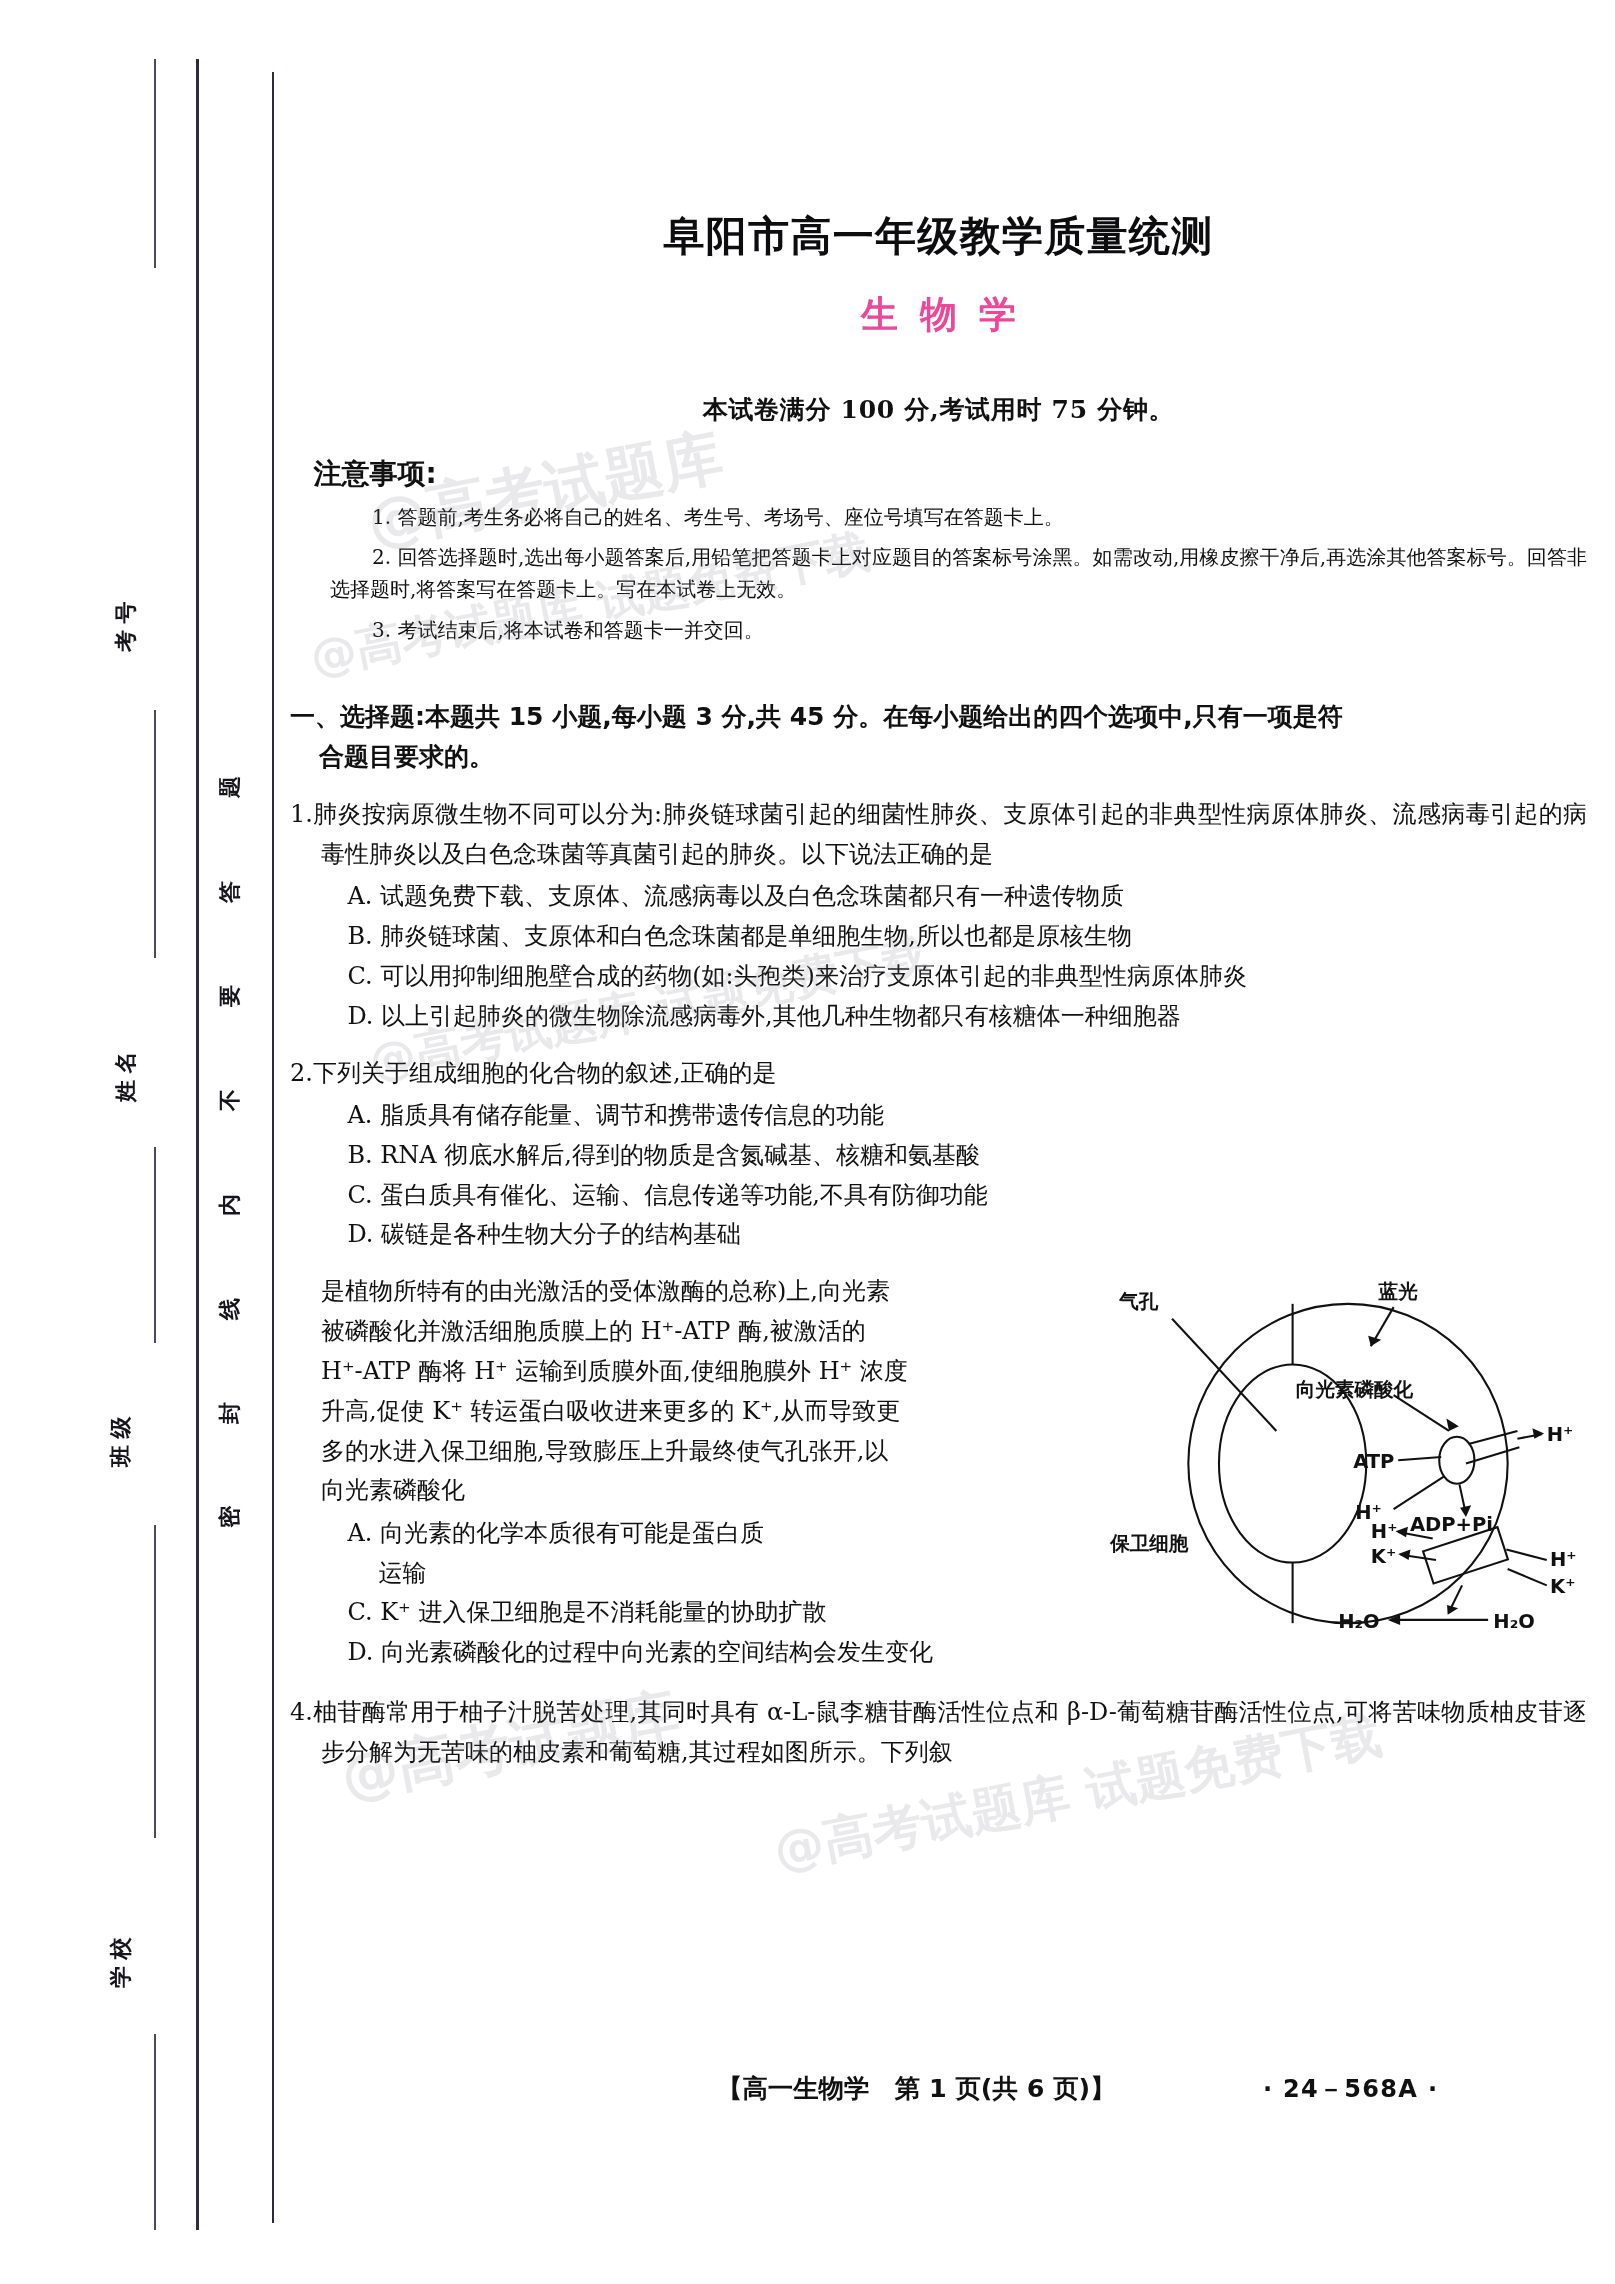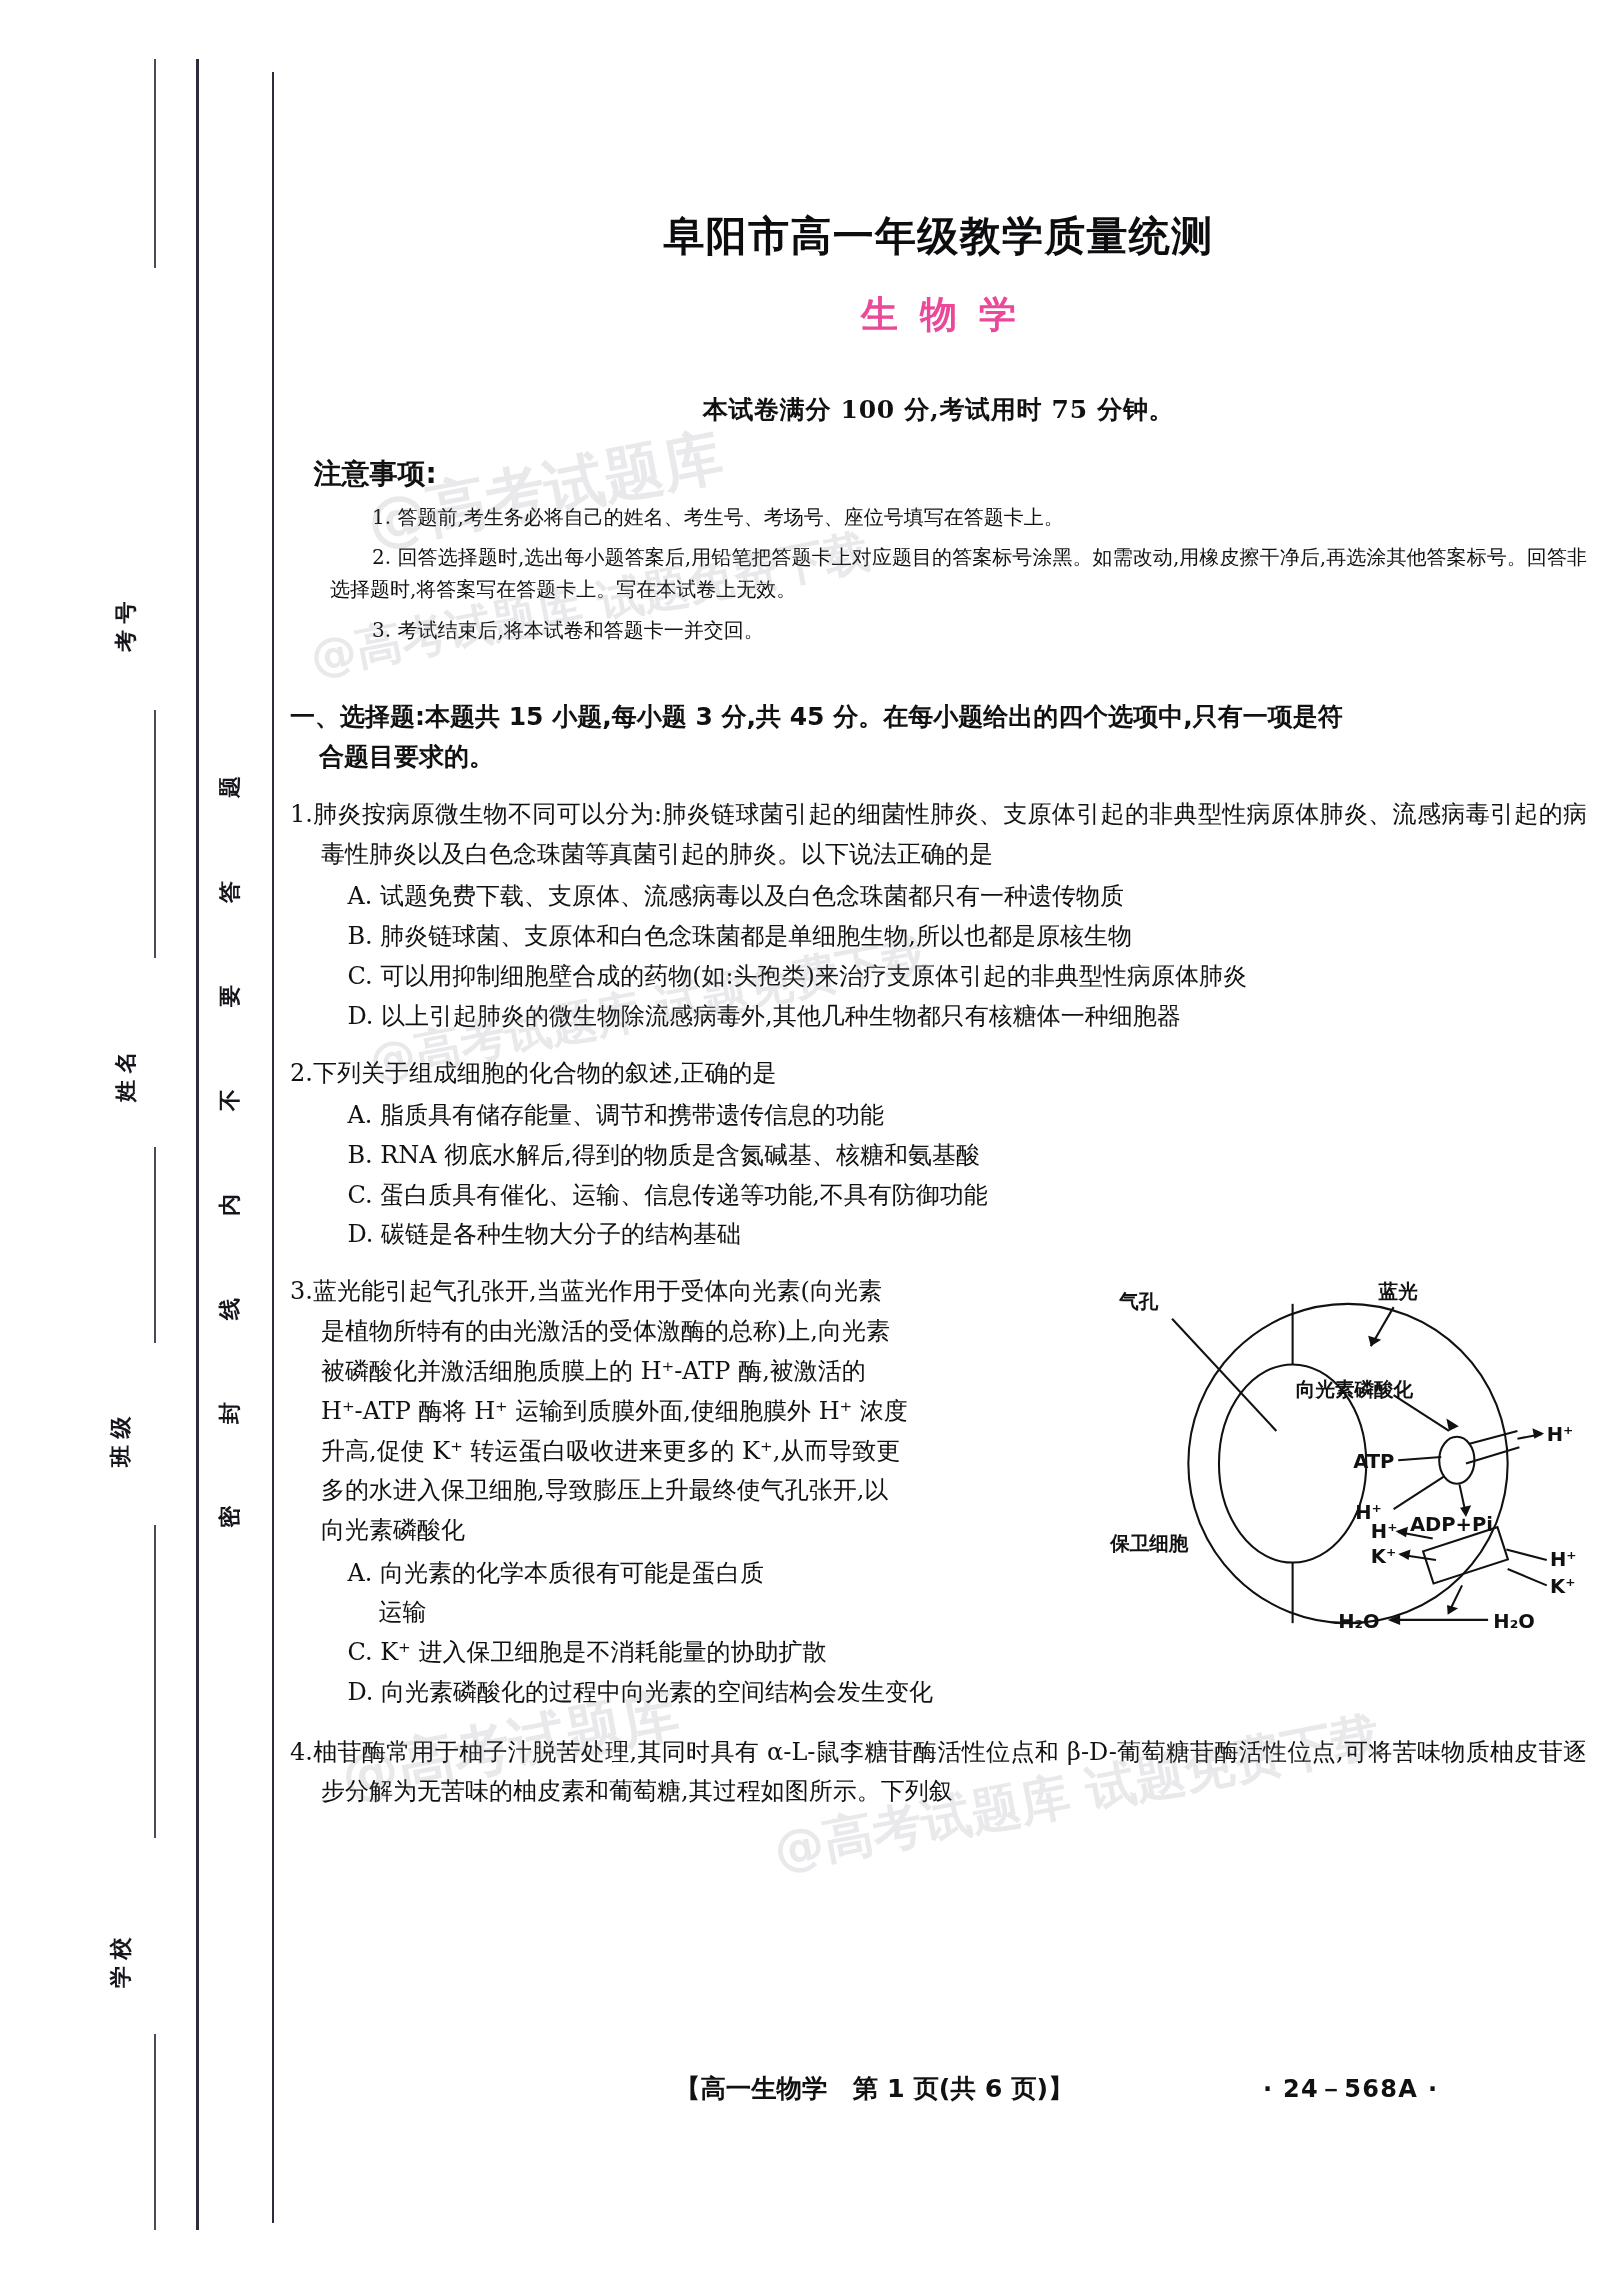--- a/index.html
+++ b/index.html
@@ -150,21 +150,21 @@
 
   
   #footer {
     position: absolute;
     left: 0; right: 0;
     top: 2072px;
     height: 78px;
   }
   .foot-left {
     position: absolute;
-    left: 675px;
+    left: 717px;
     top: 0;
     font-family: "DejaVu Sans", "Liberation Sans", sans-serif;
     font-weight: 700;
     font-size: 25.4px;
     white-space: nowrap;
     color: #111;
   }
   .foot-right {
     position: absolute;
     left: 1263px;
@@ -255,23 +255,20 @@
       <div class="q-opts">
         <div class="opt">A. 脂质具有储存能量、调节和携带遗传信息的功能</div>
         <div class="opt">B. RNA 彻底水解后,得到的物质是含氮碱基、核糖和氨基酸</div>
         <div class="opt">C. 蛋白质具有催化、运输、信息传递等功能,不具有防御功能</div>
         <div class="opt">D. 碳链是各种生物大分子的结构基础</div>
       </div>
     </div>
 
     <div class="q q3-wrap">
       <div class="q3-text">
-        <div class="q-stem">
-          <span>3.</span><span>蓝光能引起气孔张开,当蓝光作用于受体向光素(向光素</span>
-        </div>
         <div style="padding-left:31px;">
           <span>是植物所特有的由光激活的受体激酶的总称)上,向光素</span>
         </div>
         <div style="padding-left:31px;">
           <span>被磷酸化并激活细胞质膜上的 H⁺-ATP 酶,被激活的</span>
         </div>
         <div style="padding-left:31px;">
           <span>H⁺-ATP 酶将 H⁺ 运输到质膜外面,使细胞膜外 H⁺ 浓度</span>
         </div>
         <div style="padding-left:31px;">

